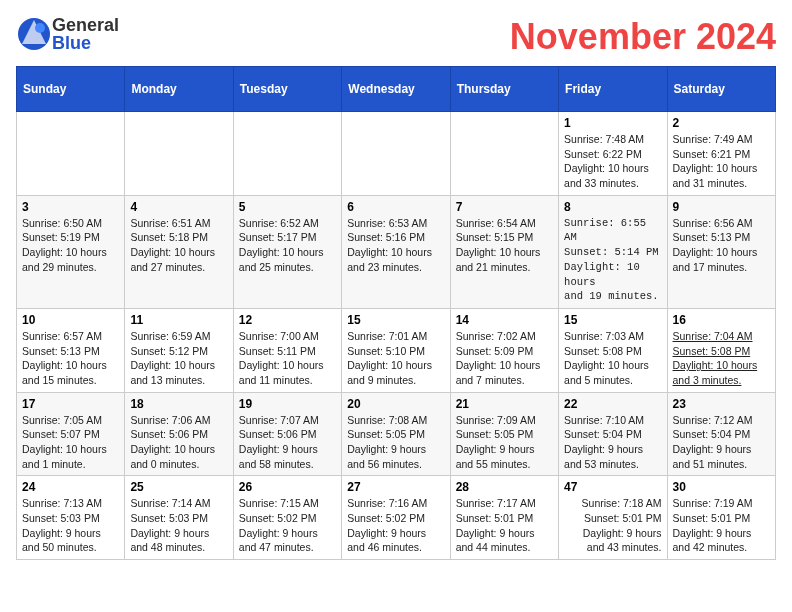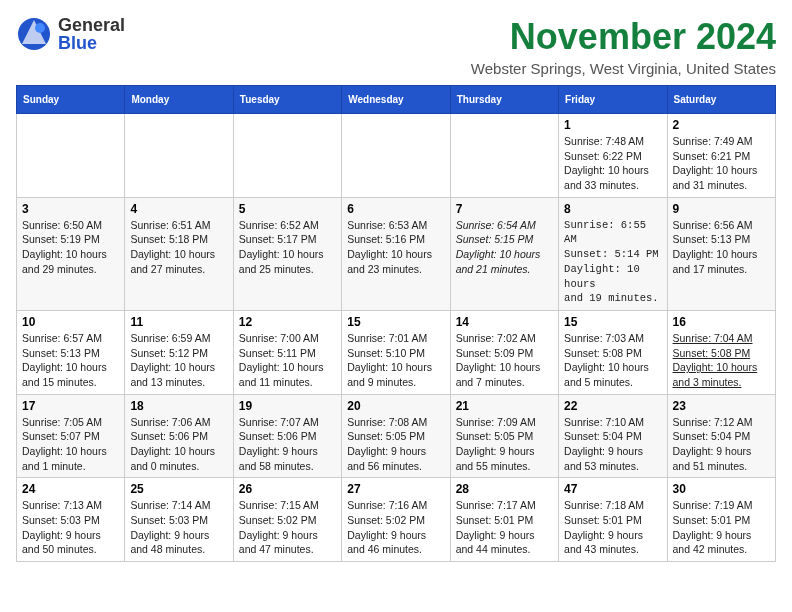--- a/index.html
+++ b/index.html
@@ -15,39 +15,39 @@
       align-items: flex-start;
       justify-content: space-between;
       margin-bottom: 8px;
     }
     .title-block {
       text-align: right;
     }
     .month-title {
       font-size: 36px;
       font-weight: bold;
-      color: #15803d;
+      color: #ef4444;
     }
     .location-title {
       font-size: 15px;
       color: #555;
       margin-top: 2px;
     }
     .calendar-table {
       width: 100%;
       border-collapse: collapse;
       margin-top: 6px;
       font-size: 11px;
     }
     .calendar-table th {
       background-color: #2255cc;
       color: #fff;
       text-align: left;
-      padding: 8px 6px;
-      font-size: 10px;
+      padding: 15px 6px;
+      font-size: 12px;
       border: 1px solid #1a44aa;
     }
     .calendar-table td {
       vertical-align: top;
       border: 1px solid #ccc;
       padding: 4px 5px;
       width: calc(100% / 7);
       min-height: 70px;
       background: #fff;
     }
@@ -64,21 +64,21 @@
       font-size: 10.5px;
       color: #222;
       line-height: 1.4;
     }
     .empty-cell {
       background: #fff !important;
     }
     .logo-wrapper {
       display: flex;
       align-items: center;
-      gap: 6px;
+      gap: 0;
     }
     .logo-text-group {
       display: flex;
       flex-direction: column;
       line-height: 1;
     }
     .logo-general {
       font-size: 18px;
       font-weight: bold;
       color: #333;
@@ -99,21 +99,20 @@
       <polygon points="18,4 30,28 6,28" fill="white" opacity="0.7"></polygon>
       <circle cx="24" cy="12" r="5" fill="#4488ff"></circle>
     </svg>
     <div class="logo-text-group">
       <span class="logo-general">General</span>
       <span class="logo-blue">Blue</span>
     </div>
   </div>
   <div class="title-block">
     <div class="month-title">November 2024</div>
-    <div class="location-title">Webster Springs, West Virginia, United States</div>
   </div>
 </div>
 
 <table class="calendar-table">
   <thead>
     <tr>
     <th>Sunday</th>
         <th>Monday</th>
         <th>Tuesday</th>
         <th>Wednesday</th>
@@ -168,21 +167,21 @@
         </td>
         <td>
           <span class="day-number">6</span>
           <div class="day-detail" style="white-space: pre-line;">Sunrise: 6:53 AM
 Sunset: 5:16 PM
 Daylight: 10 hours
 and 23 minutes.</div>
         </td>
         <td>
           <span class="day-number">7</span>
-          <div class="day-detail" style="white-space: pre-line; font-style: italic;">Sunrise: 6:54 AM
+          <div class="day-detail" style="white-space: pre-line;">Sunrise: 6:54 AM
 Sunset: 5:15 PM
 Daylight: 10 hours
 and 21 minutes.</div>
         </td>
         <td>
           <span class="day-number">8</span>
           <div class="day-detail" style="white-space: pre-line; font-family: Liberation Mono, monospace;">Sunrise: 6:55 AM
 Sunset: 5:14 PM
 Daylight: 10 hours
 and 19 minutes.</div>
@@ -328,21 +327,21 @@
         </td>
         <td>
           <span class="day-number">28</span>
           <div class="day-detail" style="white-space: pre-line;">Sunrise: 7:17 AM
 Sunset: 5:01 PM
 Daylight: 9 hours
 and 44 minutes.</div>
         </td>
         <td>
           <span class="day-number">47</span>
-          <div class="day-detail" style="white-space: pre-line;">Sunrise: 7:18 AM
+          <div class="day-detail" style="white-space: pre-line; text-align: right;">Sunrise: 7:18 AM
 Sunset: 5:01 PM
 Daylight: 9 hours
 and 43 minutes.</div>
         </td>
         <td>
           <span class="day-number">30</span>
           <div class="day-detail" style="white-space: pre-line;">Sunrise: 7:19 AM
 Sunset: 5:01 PM
 Daylight: 9 hours
 and 42 minutes.</div>

